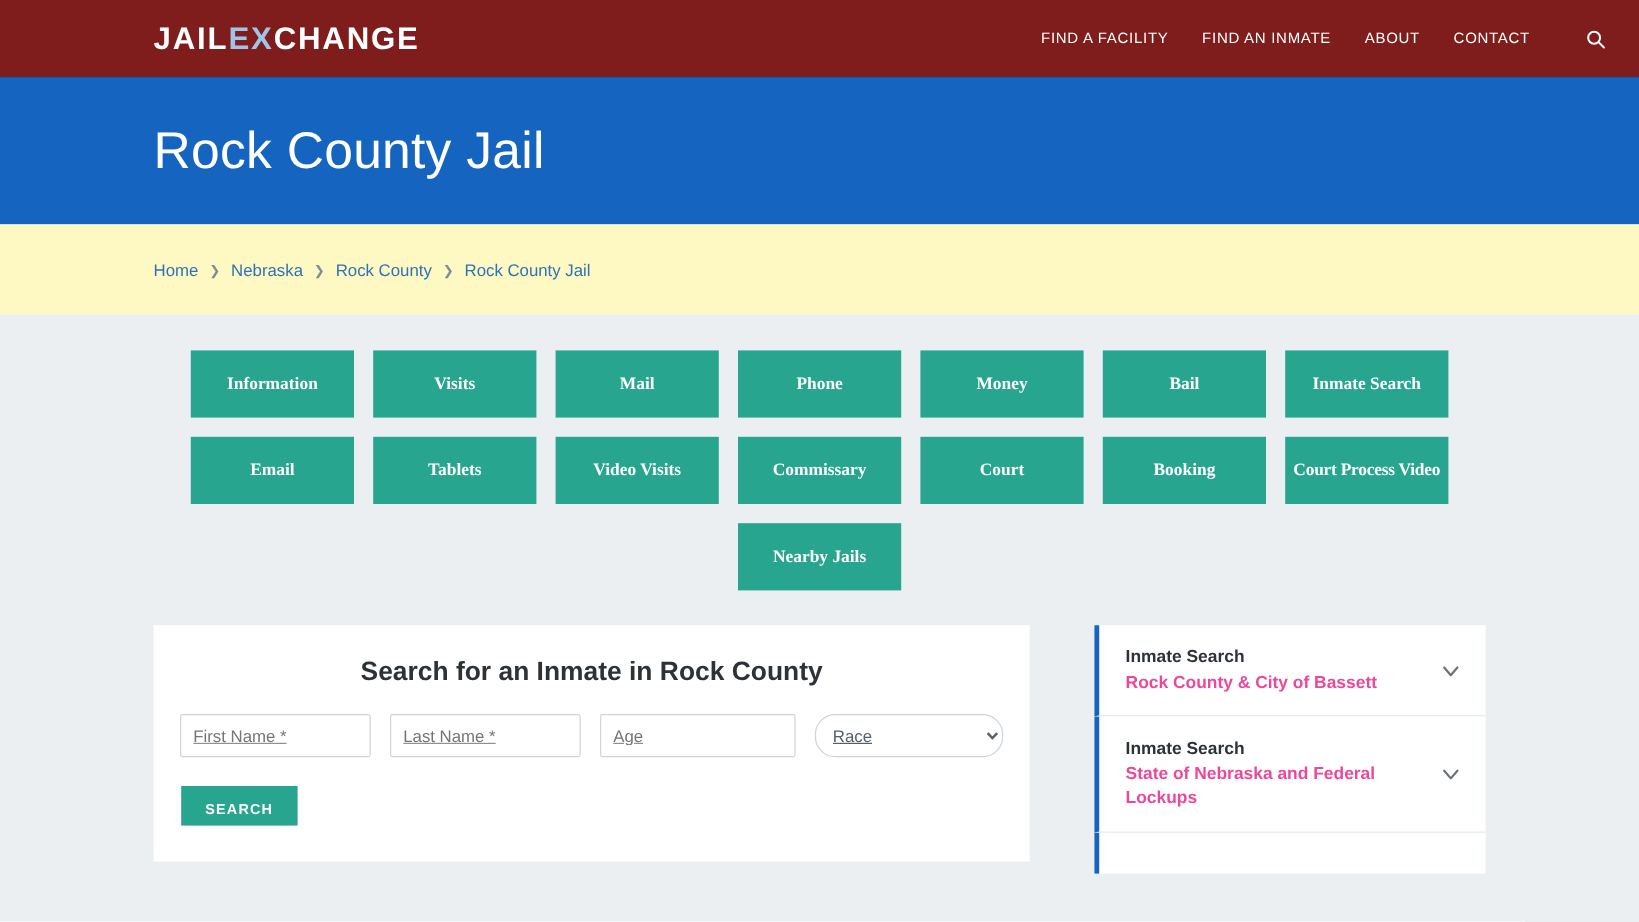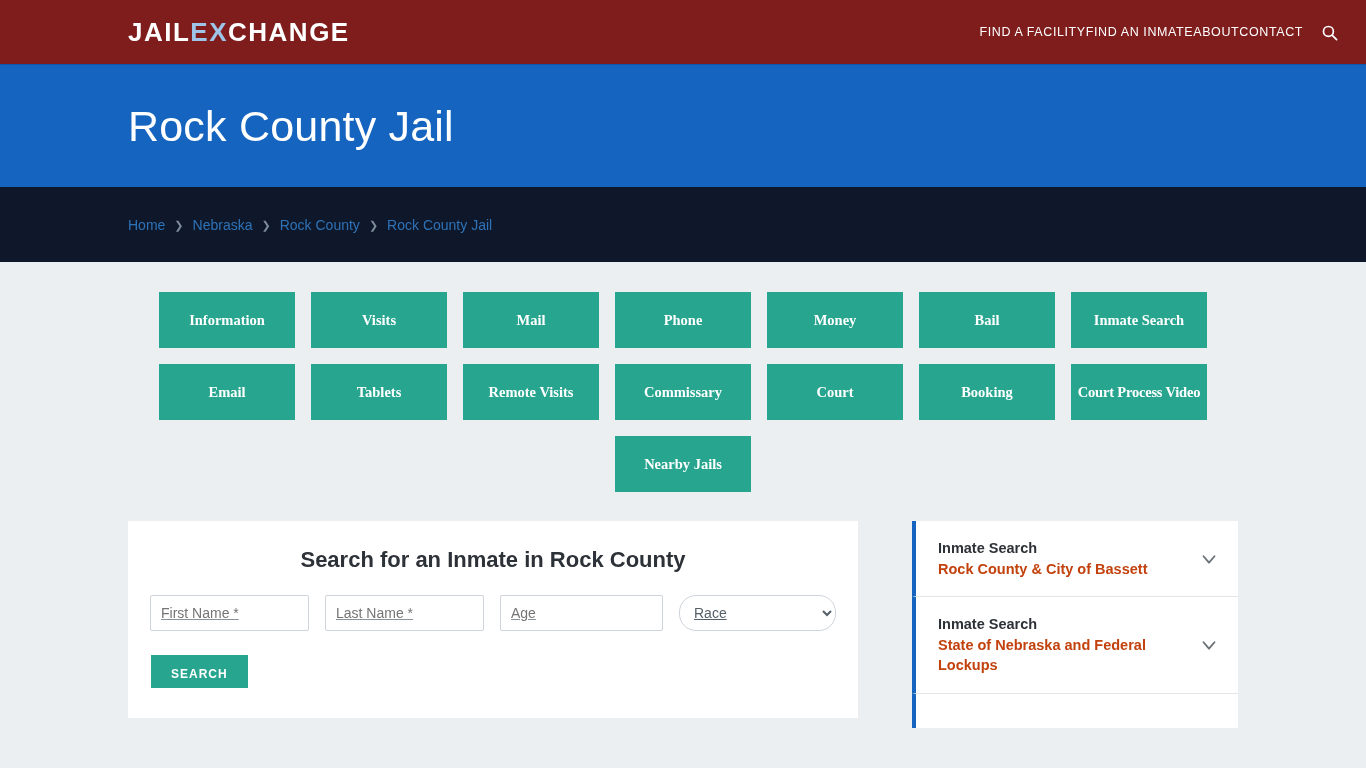--- a/index.html
+++ b/index.html
@@ -25,20 +25,21 @@
     font-weight: bold;
     letter-spacing: 1.5px;
     color: #ffffff;
     white-space: nowrap;
   }
   .logo .accent { color: #9ec5e8; }
   .nav {
     margin-left: auto;
     display: flex;
     align-items: center;
+    gap: 28px;
   }
   .nav a {
     color: #ffffff;
     font-size: 12.5px;
     letter-spacing: 0.6px;
     text-decoration: none;
     font-weight: 500;
   }
   .search-icon-btn {
     margin-left: 18px;
@@ -59,21 +60,21 @@
   .hero h1 {
     margin: 0;
     color: #ffffff;
     font-size: 43px;
     font-weight: 500;
     letter-spacing: 0.2px;
   }
 
   
   .crumbbar {
-    background: #0f172a;
+    background: #fef9c3;
     height: 75px;
     padding-left: 128px;
     display: flex;
     align-items: center;
   }
   .crumbs { display: flex; align-items: center; font-size: 14px; }
   .crumbs a {
     color: #2e73b8;
     text-decoration: none;
   }
@@ -182,21 +183,21 @@
     border-bottom: 1px solid #e3e6e8;
     padding: 17px 18px 17px 22px;
     display: flex;
     align-items: center;
     justify-content: space-between;
     cursor: pointer;
   }
   .acc-item:last-child { border-bottom: 0; }
   .acc-text { line-height: 1.42; }
   .acc-line1 { font-size: 14.5px; color: #2d3238; font-weight: bold; }
-  .acc-line2 { font-size: 14.5px; color: #c2410c; font-weight: bold; }
+  .acc-line2 { font-size: 14.5px; color: #ec4899; font-weight: bold; }
   .chev {
     width: 22px; height: 22px;
     flex: 0 0 22px;
     color: #6b7277;
   }
 </style>
 </head>
 <body>
 
 <div class="topbar">
@@ -239,21 +240,21 @@
     <button class="tile">Information</button>
     <button class="tile">Visits</button>
     <button class="tile">Mail</button>
     <button class="tile">Phone</button>
     <button class="tile">Money</button>
     <button class="tile">Bail</button>
     <button class="tile">Inmate Search</button>
 
     <button class="tile">Email</button>
     <button class="tile">Tablets</button>
-    <button class="tile">Remote Visits</button>
+    <button class="tile">Video Visits</button>
     <button class="tile">Commissary</button>
     <button class="tile">Court</button>
     <button class="tile">Booking</button>
     <button class="tile wide">Court Process Video</button>
 
     <div class="row-last">
       <button class="tile">Nearby Jails</button>
     </div>
   </div>
 

